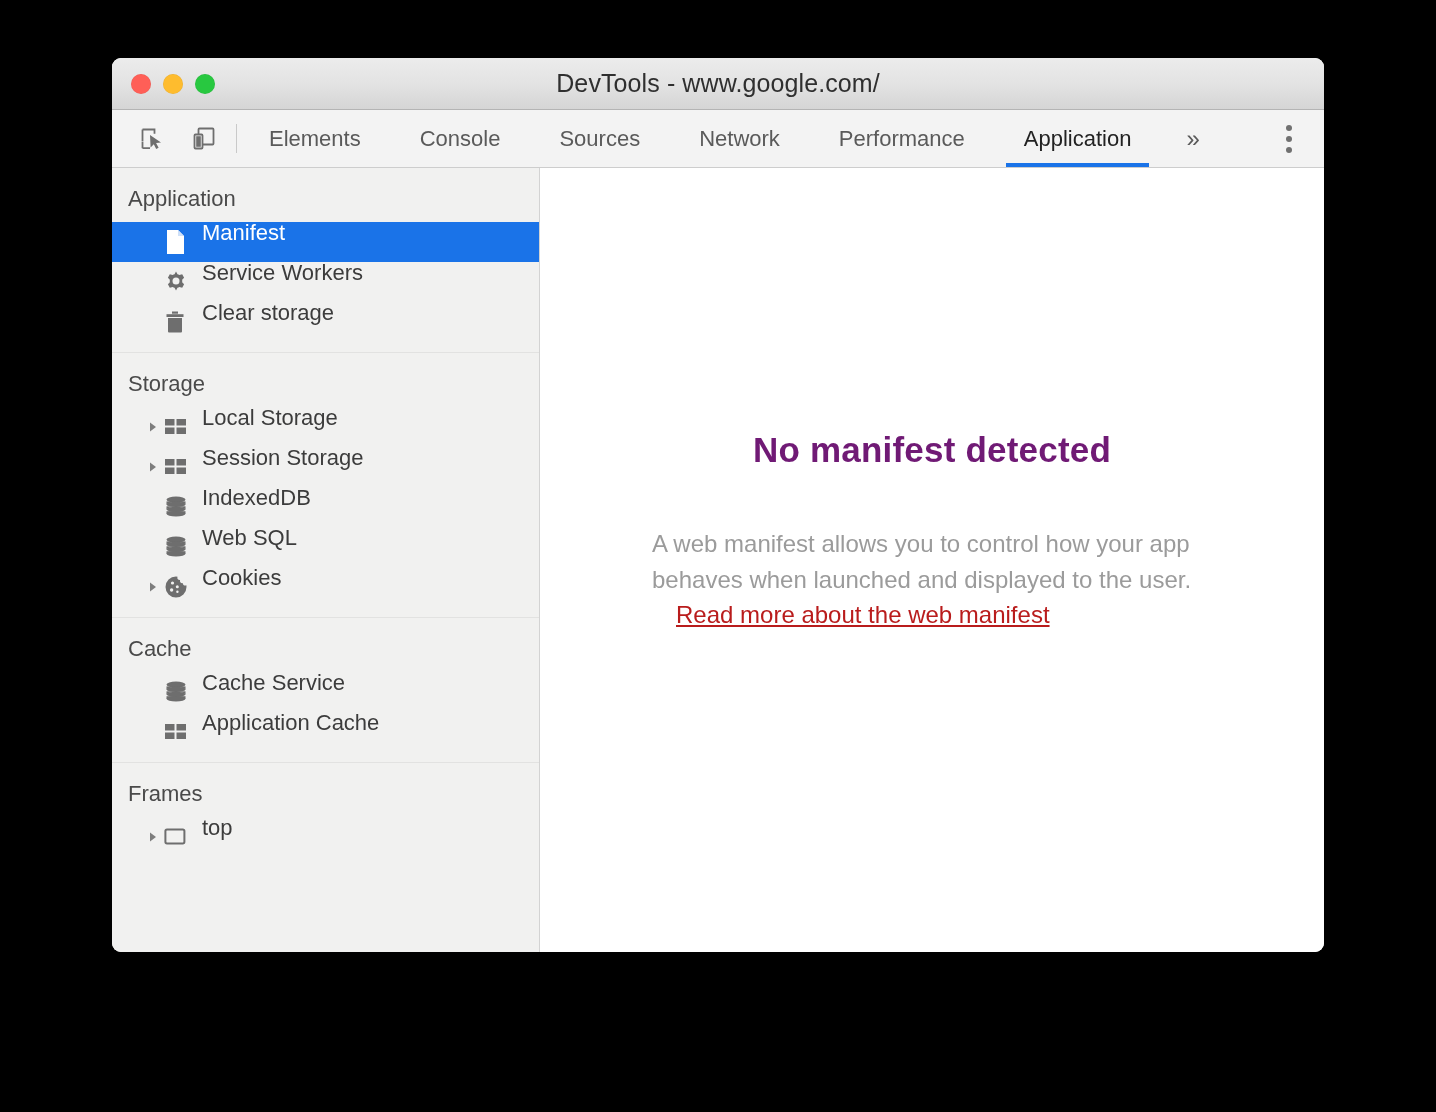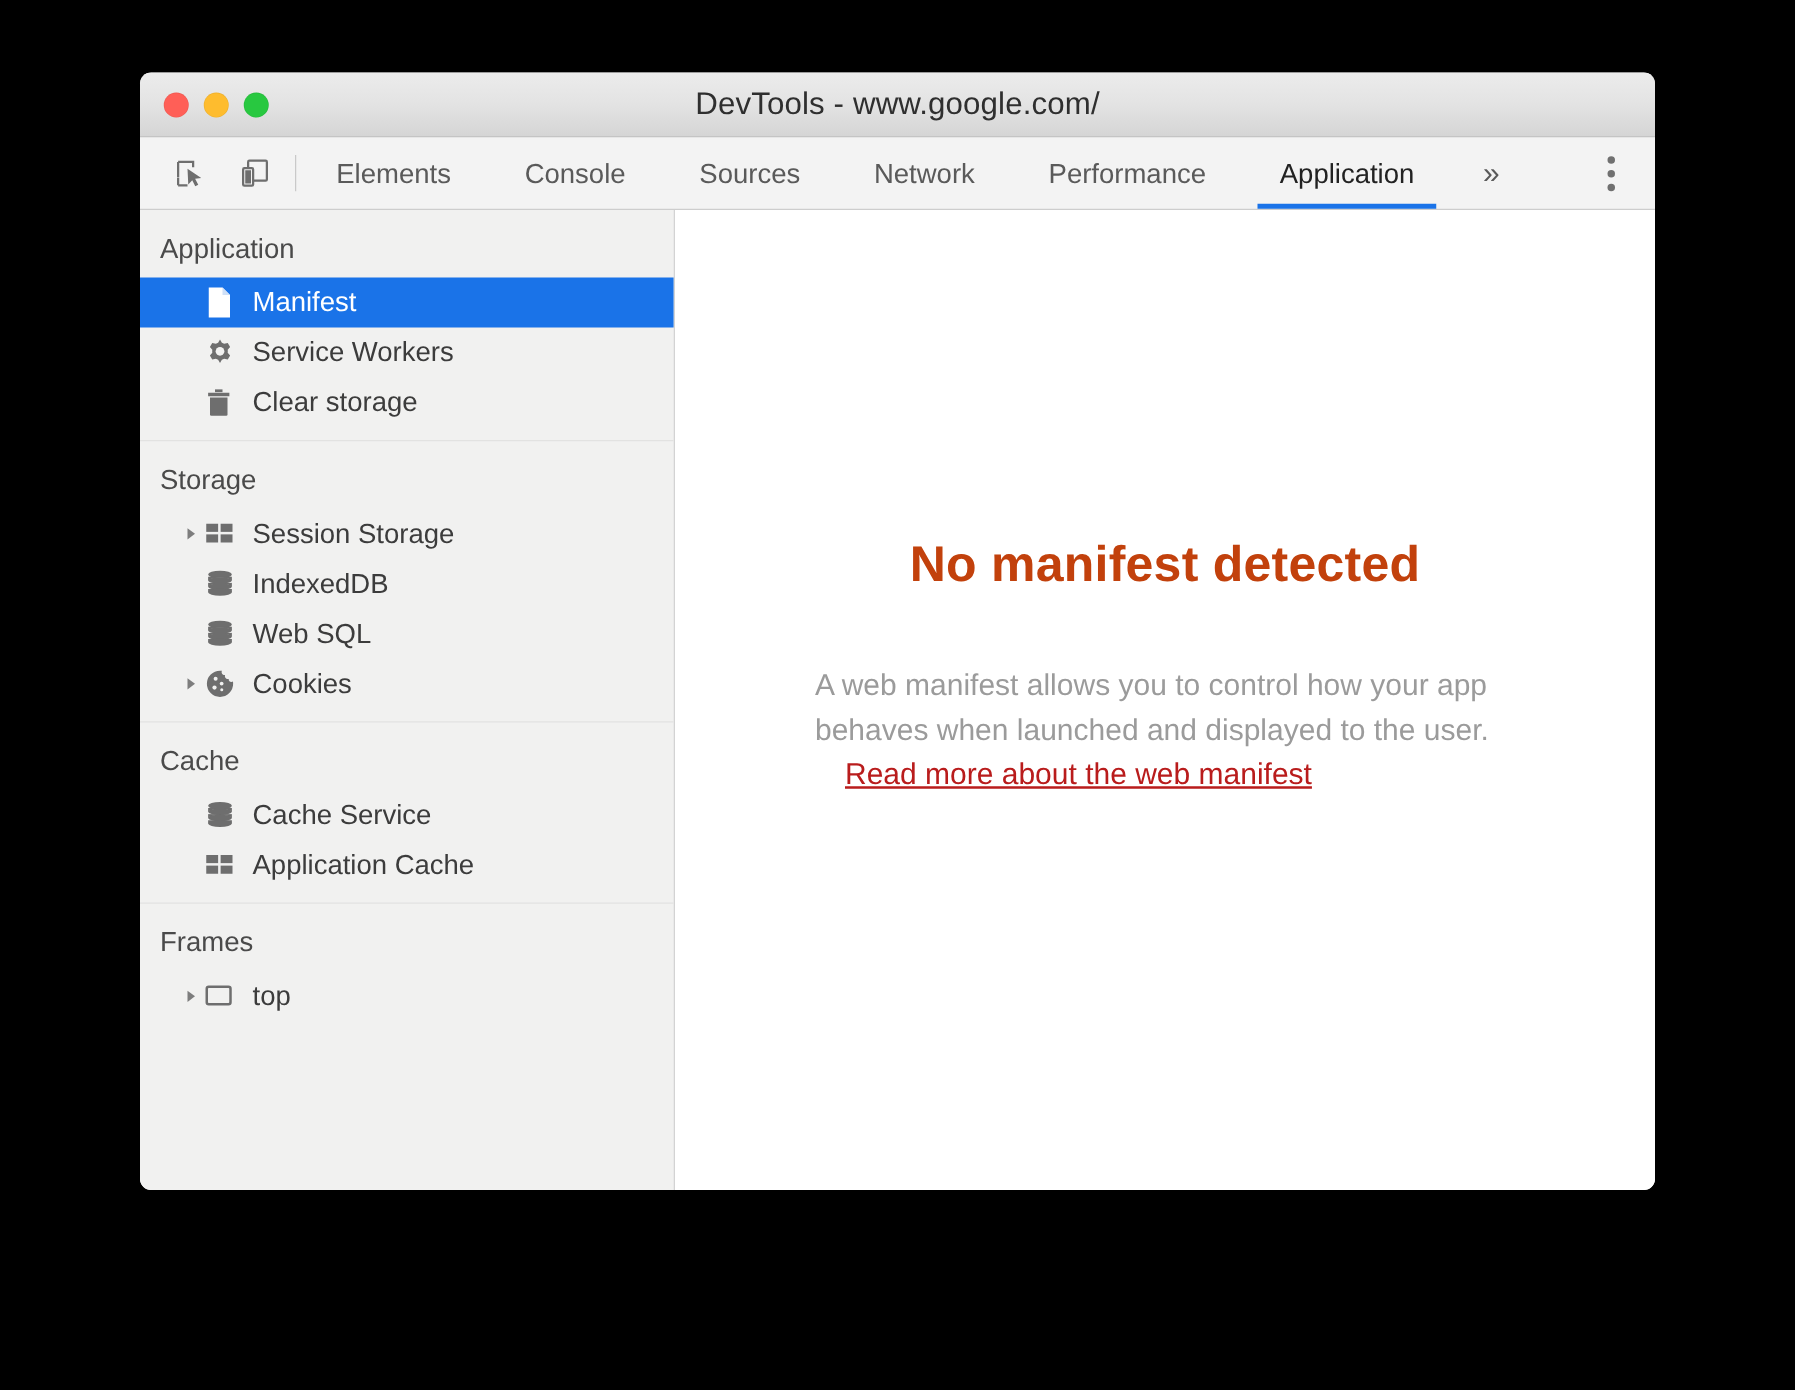--- a/index.html
+++ b/index.html
@@ -133,21 +133,20 @@
   }
   .section { padding-bottom: 10px; }
   .section + .section { border-top: 1px solid #e2e2e1; }
   .section-title {
     font-size: 22px;
     color: #4a4a4a;
     padding: 18px 0 10px 16px;
   }
   .row {
     display: flex;
-    align-items: center;
     height: 40px;
     padding-left: 30px;
     font-size: 22px;
     color: #3c3c3c;
     cursor: default;
   }
   .row.indent { padding-left: 30px; }
   .row.selected { background: #1a73e8; color: #ffffff; }
   .twisty {
     width: 22px;
@@ -171,23 +170,23 @@
   }
   .empty-wrap {
     position: absolute;
     left: 0; right: 0;
     top: 262px;
     display: flex;
     flex-direction: column;
     align-items: center;
   }
   .empty-title {
-    font-size: 40px;
+    font-size: 35px;
     font-weight: bold;
-    color: #c2410c;
+    color: #701a75;
     letter-spacing: 0.2px;
   }
   .empty-body {
     margin-top: 56px;
     width: 560px;
     font-size: 24px;
     line-height: 1.48;
     color: #9b9b9b;
   }
   .empty-link {
@@ -290,20 +289,36 @@
                 <path d="M4 8 h14 v13.5 a1 1 0 0 1-1 1 h-12 a1 1 0 0 1-1-1 z" fill="#6e6e6e"></path>
               </svg>
             </span>
             <span class="row-label">Clear storage</span>
           </div>
         </div>
 
         <div class="section">
           <div class="section-title">Storage</div>
 
+          <div class="row indent">
+            <span class="twisty">
+              <svg width="12" height="12" viewBox="0 0 12 12">
+                  <path d="M3 1.5 L9 6 L3 10.5 Z" fill="#7d7d7d"></path>
+                </svg>
+            </span>
+            <span class="row-icon">
+              <svg width="24" height="20" viewBox="0 0 24 20">
+                <rect x="1" y="2" width="9.5" height="6.5" fill="#6e6e6e"></rect>
+                <rect x="12.5" y="2" width="9.5" height="6.5" fill="#6e6e6e"></rect>
+                <rect x="1" y="10.5" width="9.5" height="6.5" fill="#6e6e6e"></rect>
+                <rect x="12.5" y="10.5" width="9.5" height="6.5" fill="#6e6e6e"></rect>
+              </svg>
+            </span>
+            <span class="row-label">Local Storage</span>
+          </div>
 
           <div class="row indent">
             <span class="twisty">
               <svg width="12" height="12" viewBox="0 0 12 12">
                   <path d="M3 1.5 L9 6 L3 10.5 Z" fill="#7d7d7d"></path>
                 </svg>
             </span>
             <span class="row-icon">
               <svg width="24" height="20" viewBox="0 0 24 20">
                 <rect x="1" y="2" width="9.5" height="6.5" fill="#6e6e6e"></rect>

